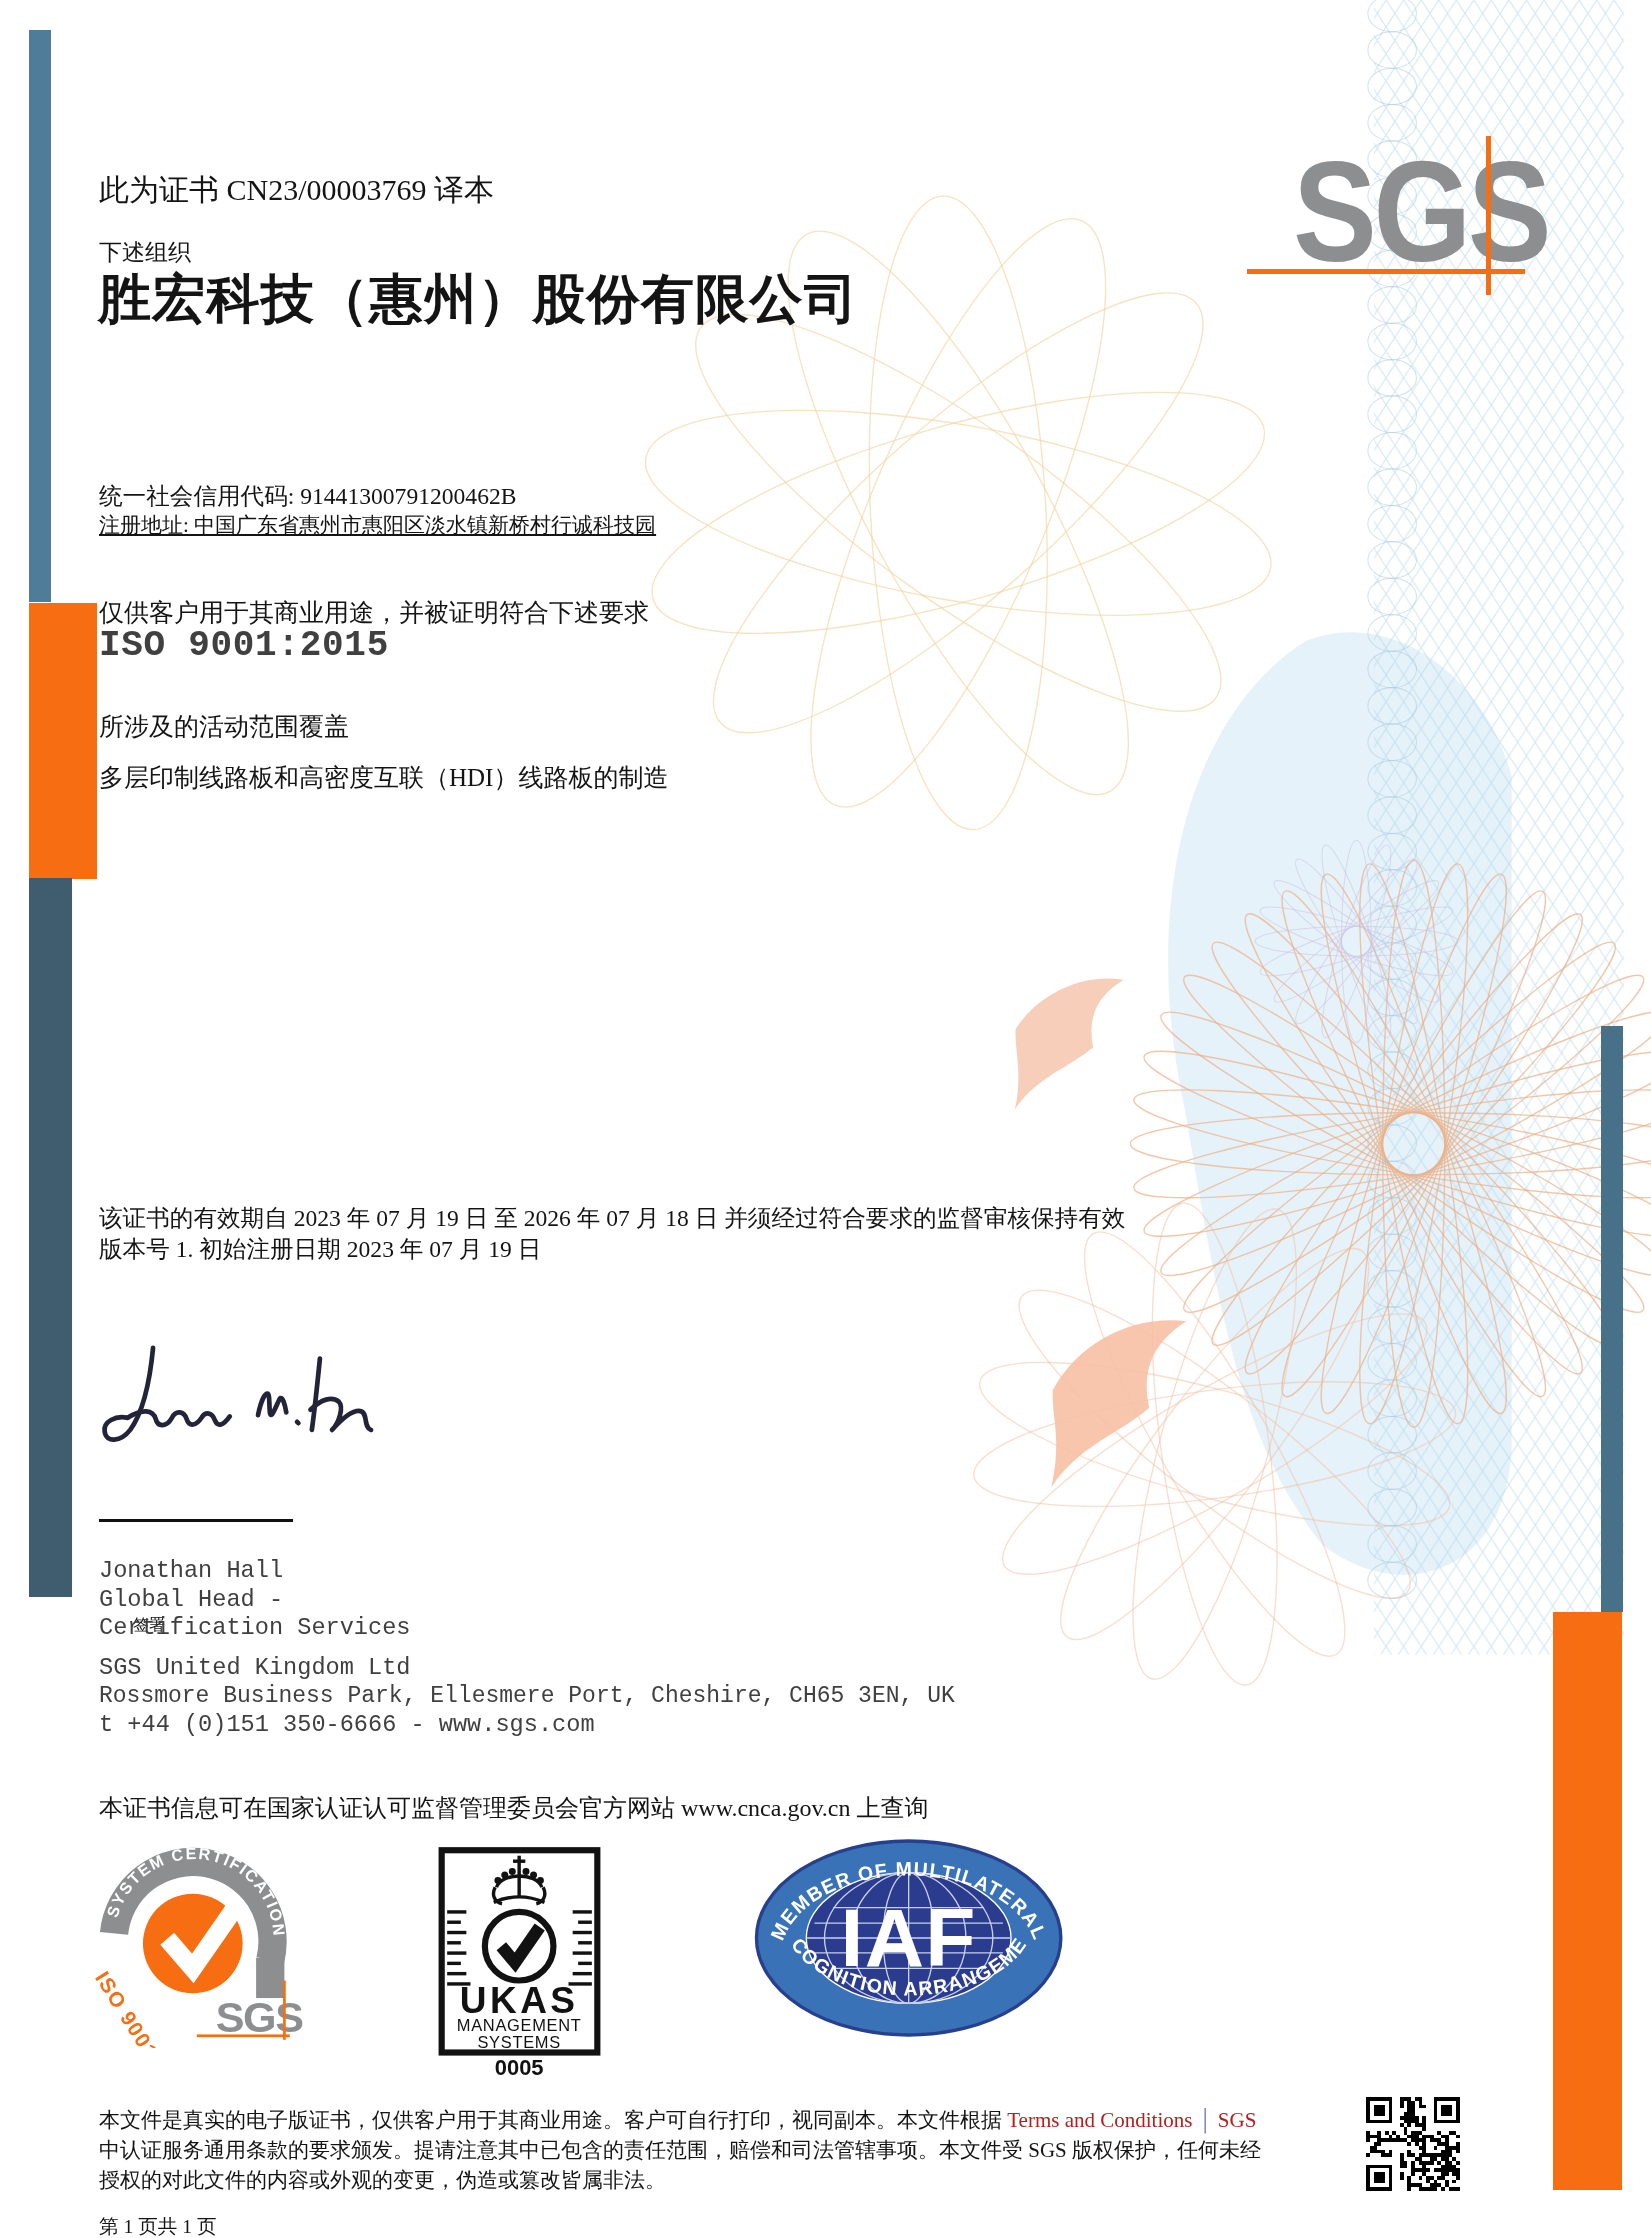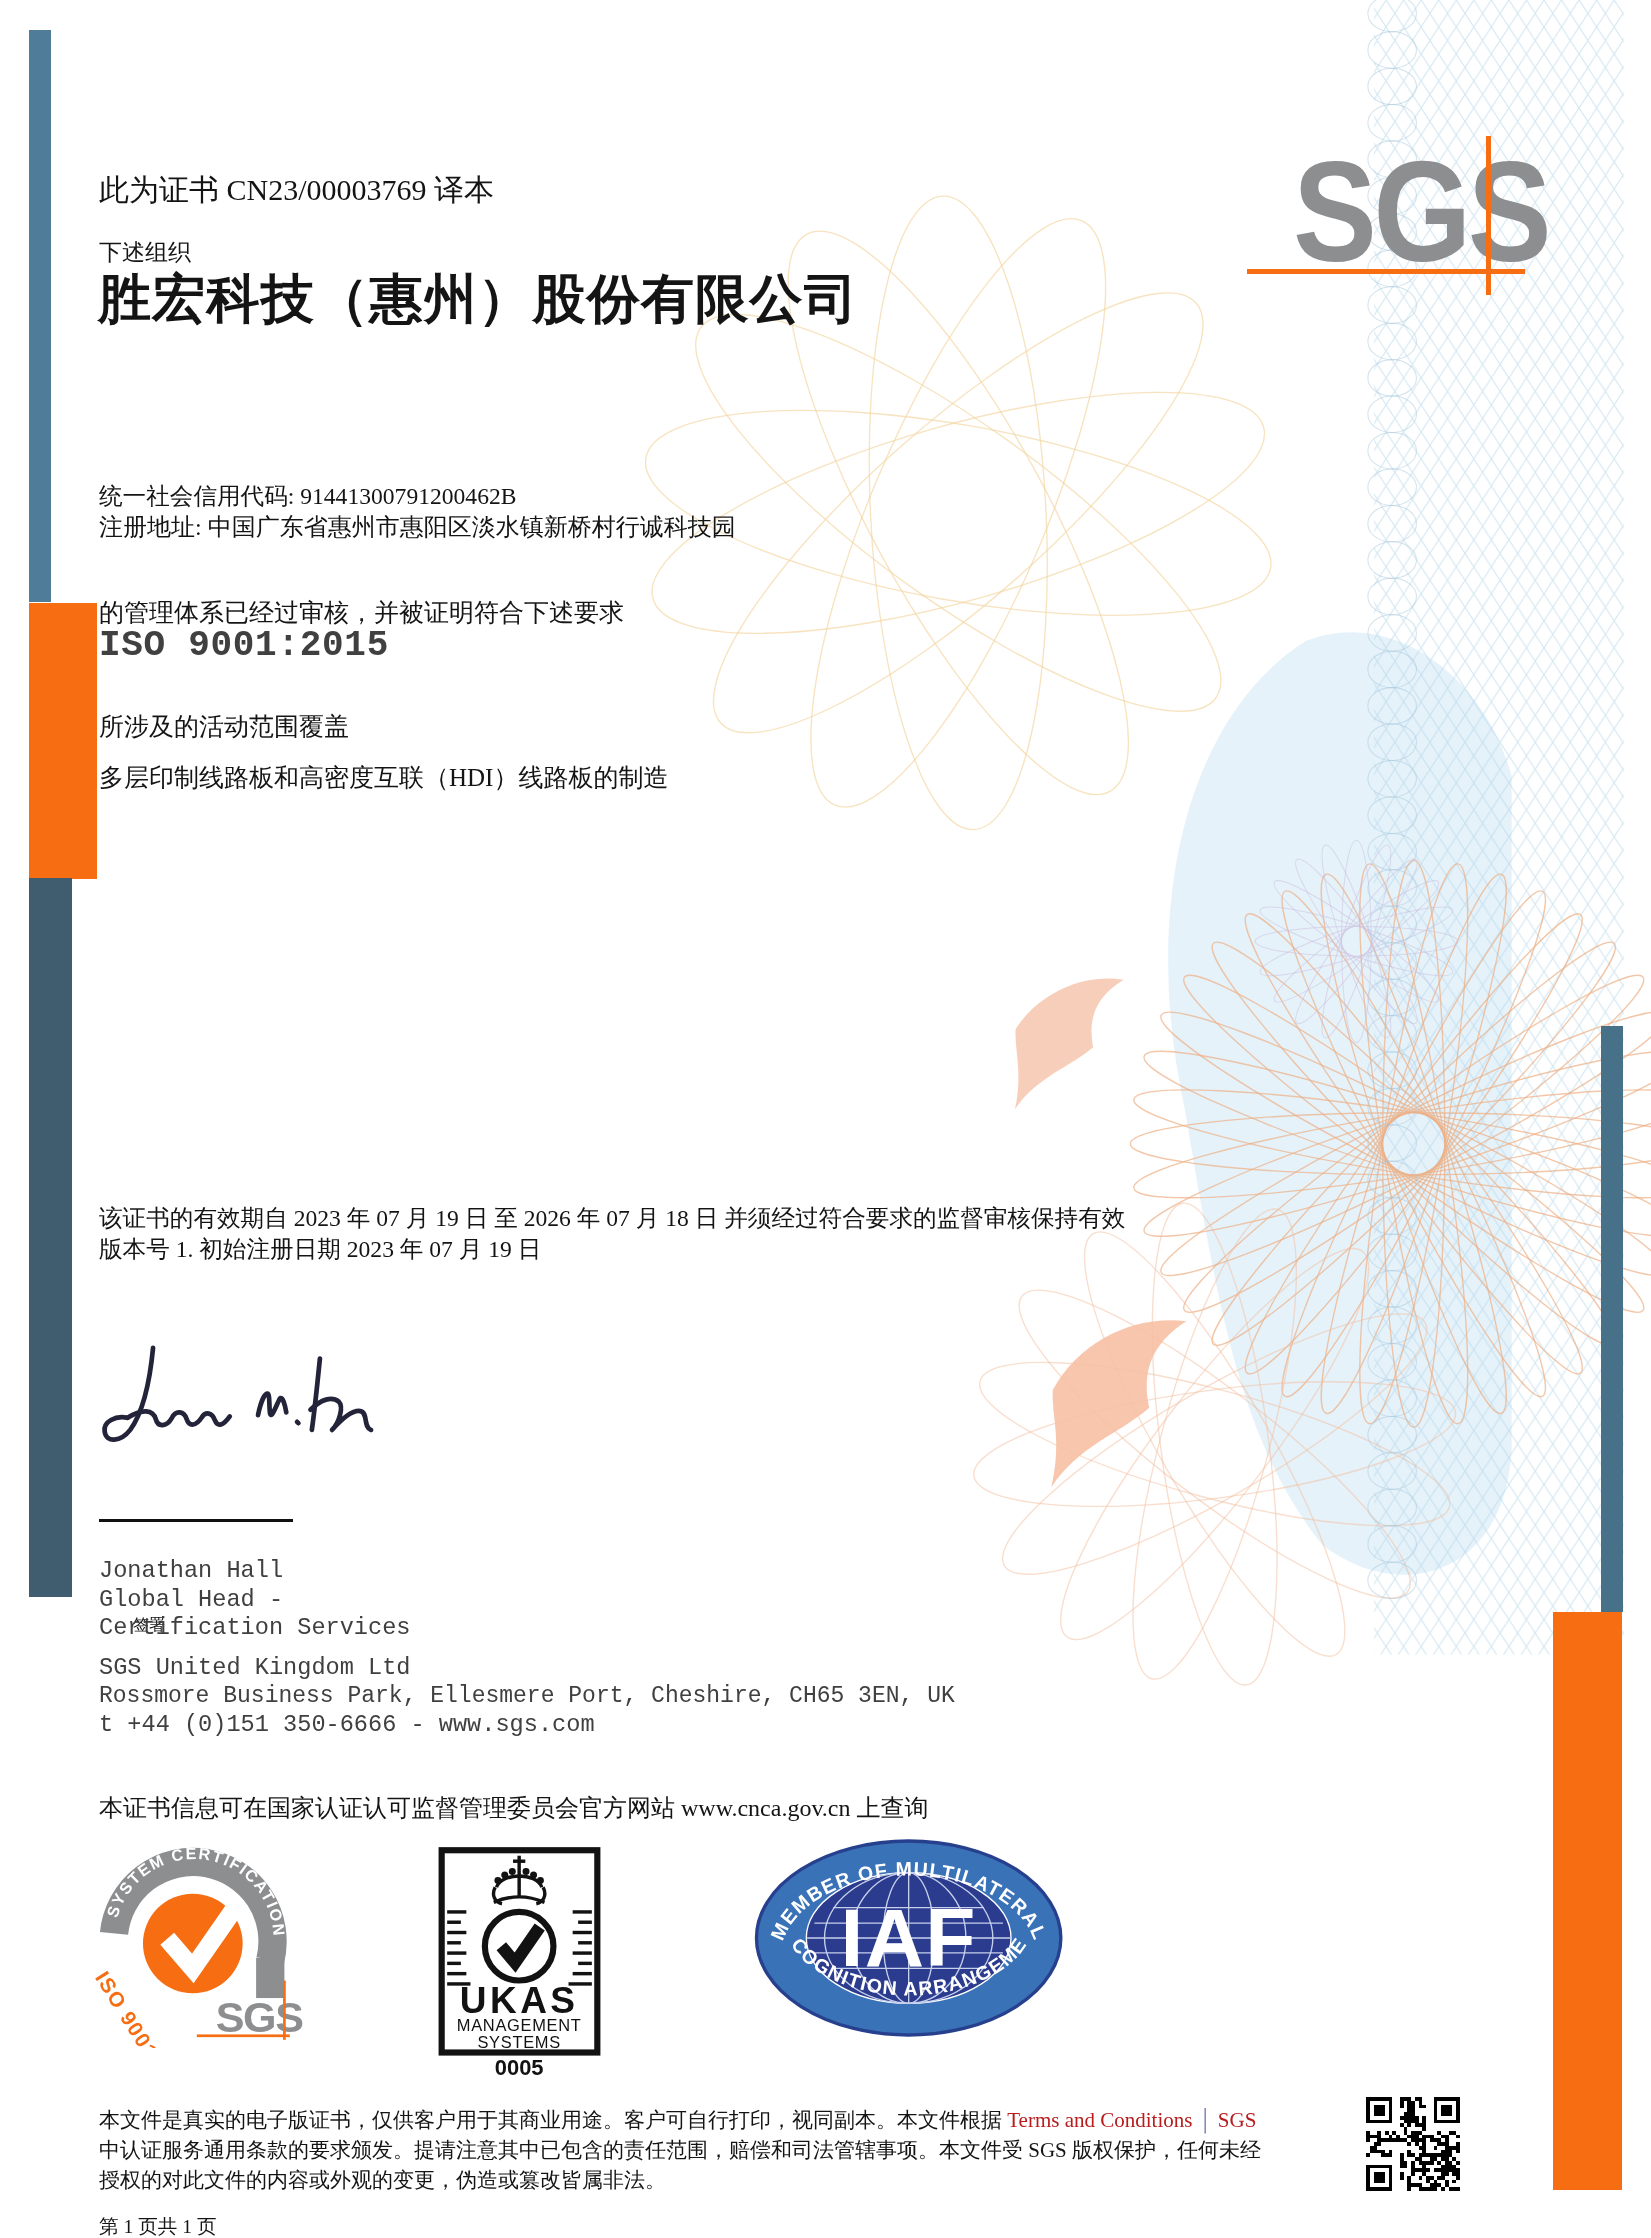--- a/index.html
+++ b/index.html
@@ -150,22 +150,22 @@
     <div class="sgslogo">SGS</div>
   </div>
   <div class="bar" style="left:1247px;top:269px;width:278px;height:5.4px;background:#F76D12;"></div>
   <div class="bar" style="left:1486px;top:136px;width:5.4px;height:159px;background:#F76D12;"></div>
 
   <div class="abs cjk" style="left:99px;top:170px;font-size:30px;">此为证书 CN23/00003769 译本</div>
   <div class="abs cjk" style="left:99px;top:237px;font-size:23px;">下述组织</div>
   <div class="abs cjk title" style="left:98px;top:264px;font-size:53px;">胜宏科技（惠州）股份有限公司</div>
 
   <div class="abs cjk" style="left:99px;top:480px;font-size:23.6px;">统一社会信用代码: 91441300791200462B</div>
-  <div class="abs cjk" style="left:99px;top:511px;font-size:24px;">注册地址: 中国广东省惠州市惠阳区淡水镇新桥村行诚科技园</div>
-  <div class="abs cjk" style="left:99px;top:596px;font-size:25px;">的管理体系已经过审核，并被证明符合下述要求</div>
+  <div class="abs cjk" style="left:99px;top:511px;font-size:21px;text-decoration:underline;">注册地址: 中国广东省惠州市惠阳区淡水镇新桥村行诚科技园</div>
+  <div class="abs cjk" style="left:99px;top:596px;font-size:25px;">仅供客户用于其商业用途，并被证明符合下述要求</div>
   <div class="abs mono" style="left:99px;top:625px;font-size:36px;font-weight:700;letter-spacing:0.7px;">ISO 9001:2015</div>
   <div class="abs cjk" style="left:99px;top:710px;font-size:25px;">所涉及的活动范围覆盖</div>
   <div class="abs cjk" style="left:99px;top:761px;font-size:25px;">多层印制线路板和高密度互联（HDI）线路板的制造</div>
   <div class="abs cjk" style="left:99px;top:1202px;font-size:23.6px;">该证书的有效期自 2023 年 07 月 19 日 至 2026 年 07 月 18 日 并须经过符合要求的监督审核保持有效</div>
   <div class="abs cjk" style="left:99px;top:1233px;font-size:23.6px;">版本号 1. 初始注册日期 2023 年 07 月 19 日</div>
 
   <svg class="abs" style="left:88px;top:1329px;" width="297" height="148" viewBox="0 0 440 220">
     <g stroke="#23243A" stroke-width="7" stroke-linecap="round" stroke-linejoin="round" fill="none">
       <path d="M 96 28 C 92 70 84 120 62 150 C 48 168 26 170 24 152 C 22 138 40 128 58 132"></path>
       <path d="M 58 132 C 80 118 96 120 100 134 C 103 146 116 146 124 132 C 130 120 142 122 146 134

